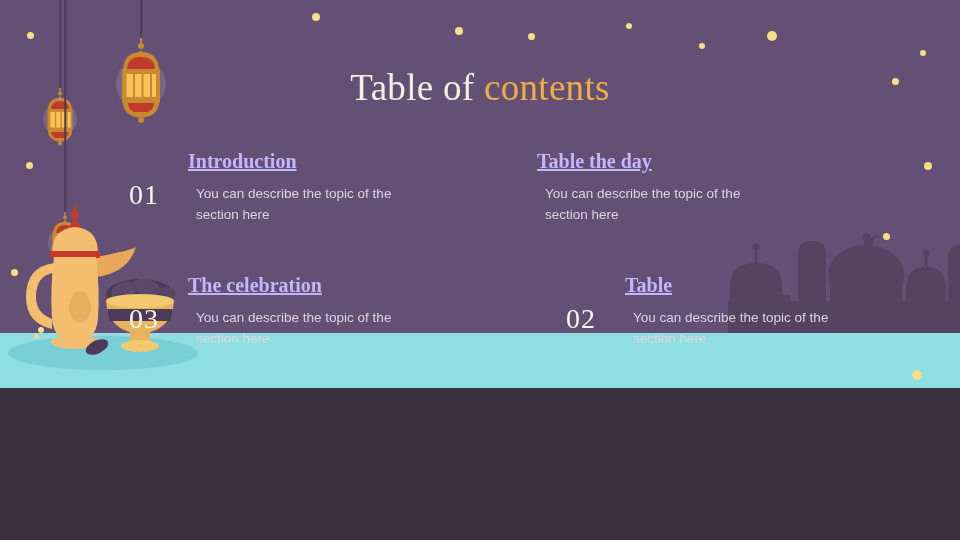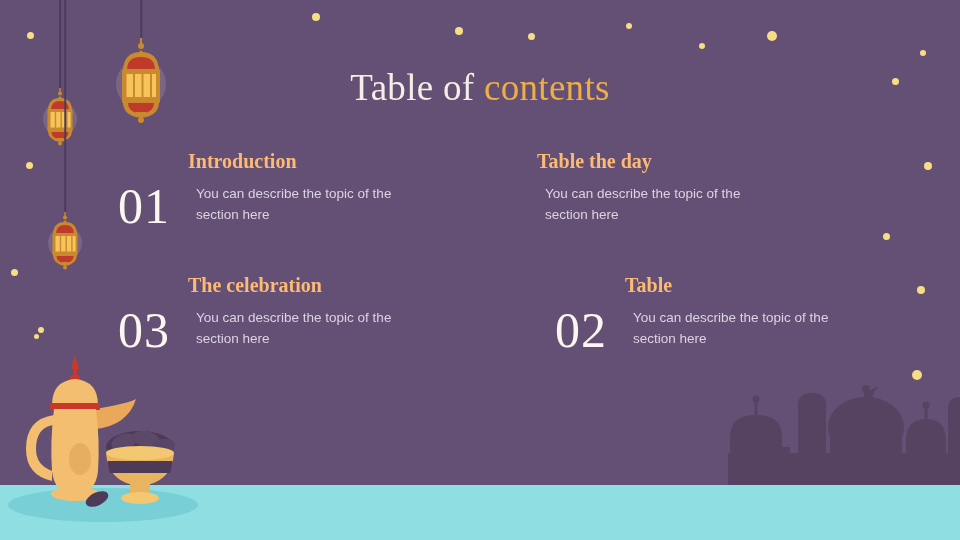--- a/index.html
+++ b/index.html
@@ -3,21 +3,21 @@
 <meta charset="utf-8">
 <style>
   html, body {
     margin: 0;
     padding: 0;
     background: #3a3040;
   }
   #slide {
     position: relative;
     width: 960px;
-    height: 540px;
+    height: 388px;
     overflow: hidden;
     background: #645074;
     font-family: "Liberation Sans", sans-serif;
   }
 
   
   .teal-band {
     position: absolute;
     left: 0;
     bottom: 0;
@@ -87,37 +87,38 @@
     grid-template-rows: auto auto;
     column-gap: 74px;
     row-gap: 40px;
   }
   .item {
     display: flex;
     align-items: flex-start;
   }
   .item .num {
     font-family: "Liberation Serif", serif;
-    font-size: 50px;
+    font-size: 28px;
     line-height: 1;
     color: #FBF7F0;
     width: 88px;
     flex: 0 0 88px;
     text-align: center;
     padding-top: 31px;
     letter-spacing: 1px;
   }
   .item .body { flex: 1 1 auto; }
   .item .head {
     font-family: "Liberation Serif", serif;
     font-weight: bold;
     font-size: 20px;
-    color: #fdba74;
+    color: #c4b5fd;
     margin: 0 0 12px 0;
     line-height: 1.1;
+    text-decoration: underline;
   }
   .item .desc {
     font-family: "Liberation Sans", sans-serif;
     font-size: 13.5px;
     line-height: 1.55;
     color: #DCD4E2;
     margin: 8px;
     max-width: 225px;
   }
 </style>

